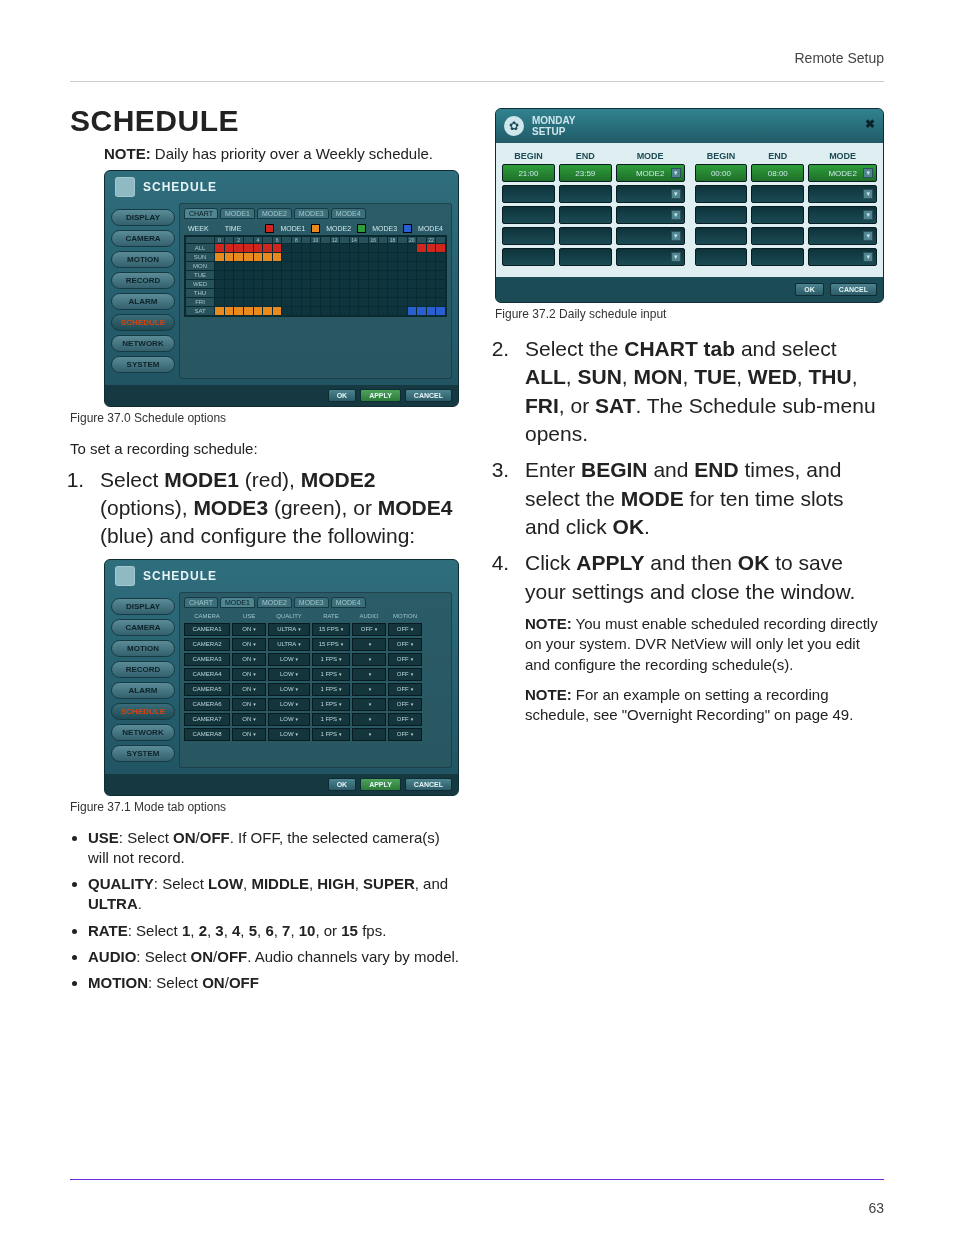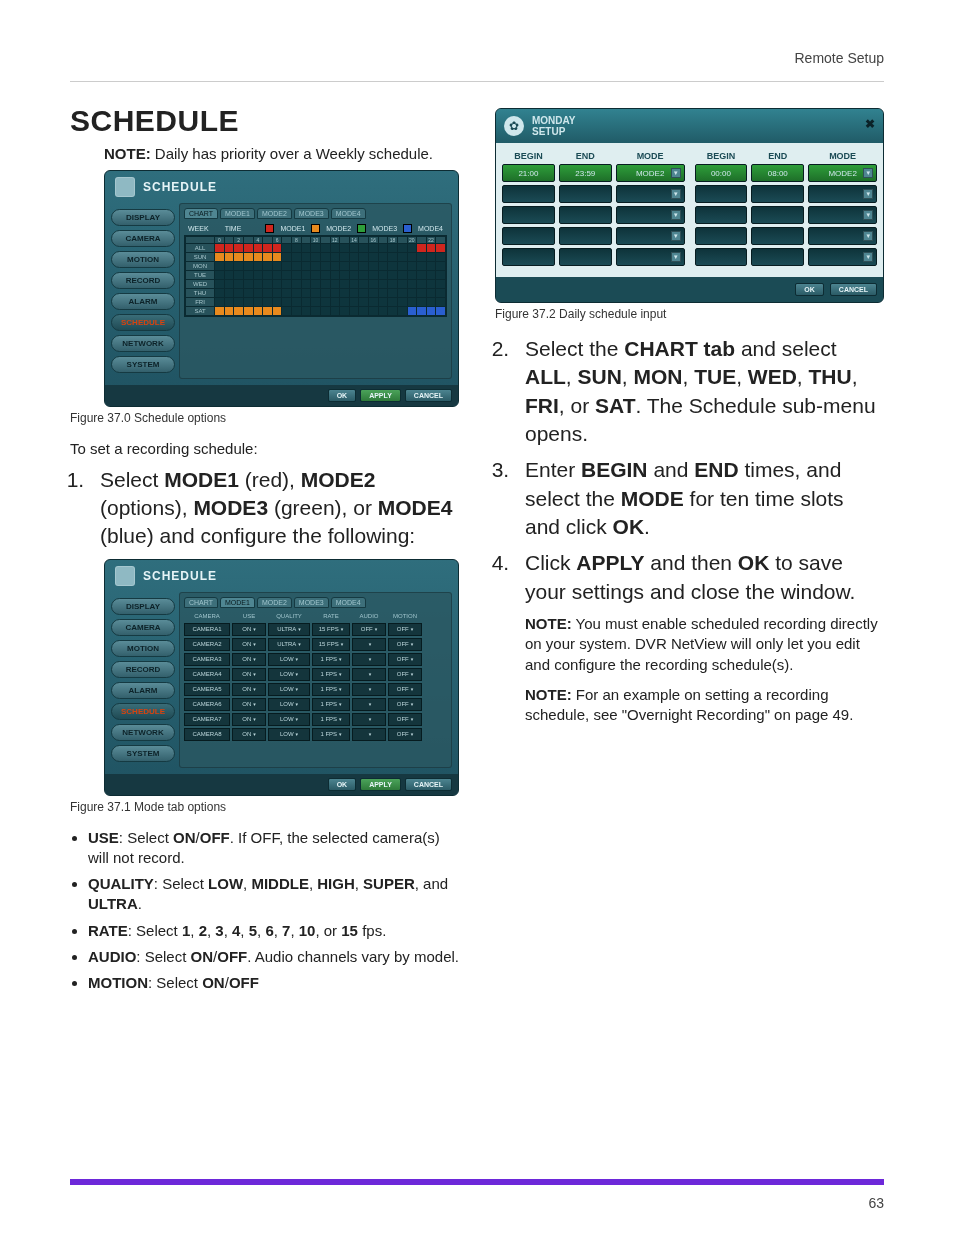--- a/index.html
+++ b/index.html
@@ -68,23 +68,23 @@
     line-height: 1.35;
     margin-bottom: 6px;
   }
   .noteblock {
     margin-left: 30px;
     font-size: 15px;
     line-height: 1.35;
     margin-bottom: 10px;
   }
   .footer {
-    border-top: 6px solid #6d28d9;
+    border-top: 1px solid #6d28d9;
     margin-top: 180px;
-    padding-top: 10px;
+    padding-top: 20px;
     text-align: right;
     font-size: 14px;
     color: #444;
   }
 
   
   .ui-window {
     background: linear-gradient(#2f6e7d, #1f5261);
     border: 1px solid #0d2c33;
     border-radius: 6px;

